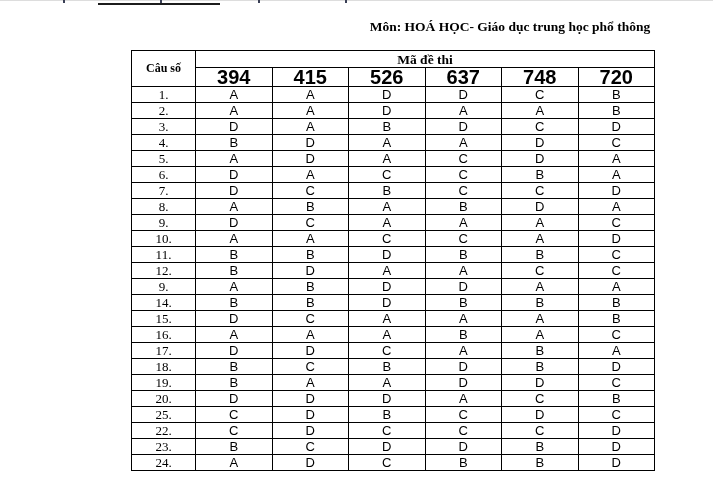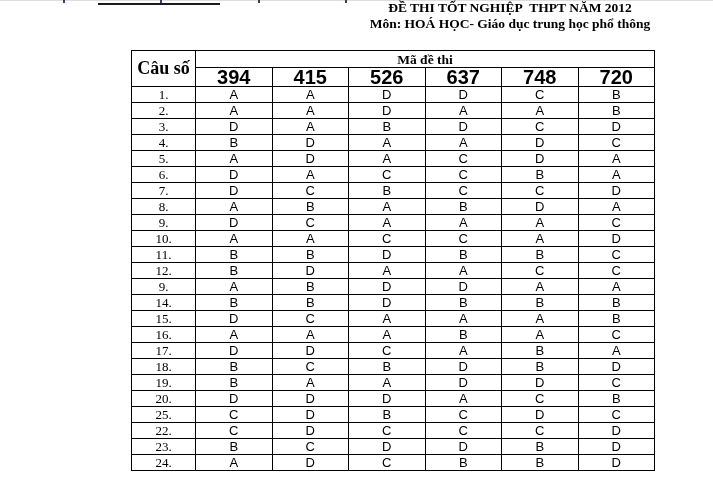--- a/index.html
+++ b/index.html
@@ -54,40 +54,41 @@
     font-weight: bold;
     font-size: 13.5px;
     line-height: 16px;
     white-space: nowrap;
   }
   .title-line2 {
     font-weight: bold;
     font-size: 13.5px;
     line-height: 16px;
     white-space: nowrap;
+    margin-top: 19px;
   }
   table.answer-table {
     position: absolute;
     left: 131px; top: 50px;
     border-collapse: collapse;
     table-layout: fixed;
   }
   table.answer-table th,
   table.answer-table td {
     border: 1px solid #000000;
     padding: 0;
     text-align: center;
     vertical-align: middle;
     overflow: hidden;
   }
   .corner-cell {
     width: 63px;
     font-family: "Liberation Serif", serif;
     font-weight: bold;
-    font-size: 18px;
+    font-size: 12px;
   }
   .group-cell {
     height: 16px;
     font-family: "Liberation Serif", serif;
     font-weight: bold;
     font-size: 13.5px;
     line-height: 15px;
   }
   .code-cell {
     width: 75.5px;
@@ -117,21 +118,20 @@
   <div class="top-edge"></div>
 
   <div class="cropped-underline"></div>
   <div class="glyph-tip" style="left:63px"></div>
   <div class="glyph-tip" style="left:160px"></div>
   <div class="glyph-tip" style="left:258px"></div>
   <div class="glyph-tip" style="left:345px"></div>
 
 
   <div class="title-block">
-    <div class="title-line1">ĐỀ THI TỐT NGHIỆP&nbsp; THPT NĂM 2012</div>
     <div class="title-line2">Môn: HOÁ HỌC- Giáo dục trung học phổ thông</div>
   </div>
 
   <table class="answer-table">
     <thead>
       <tr>
         <th class="corner-cell" rowspan="2">Câu số</th>
         <th class="group-cell" colspan="6">Mã đề thi</th>
       </tr>
       <tr>

